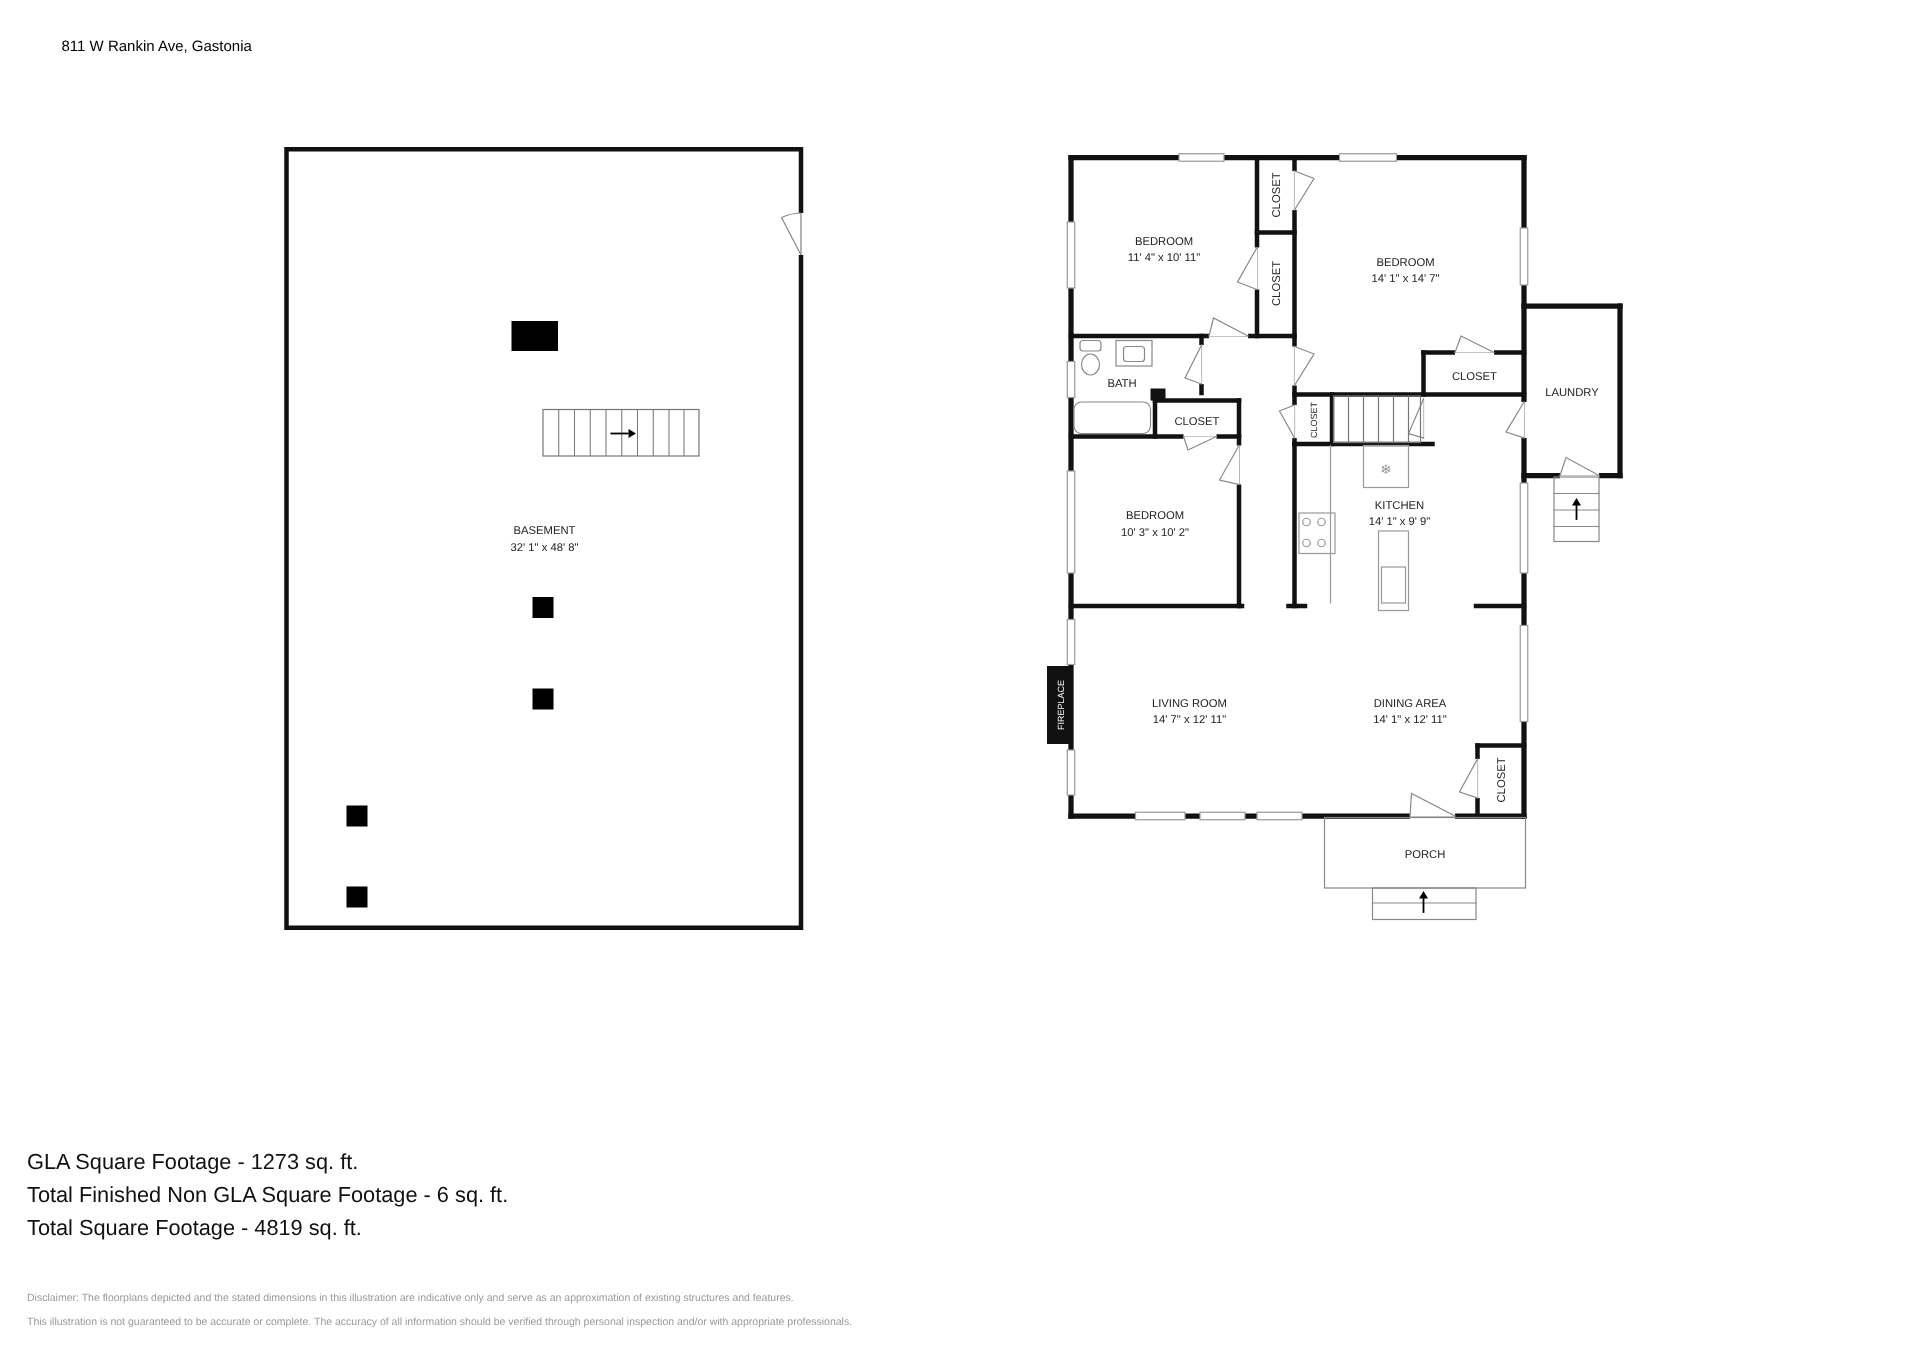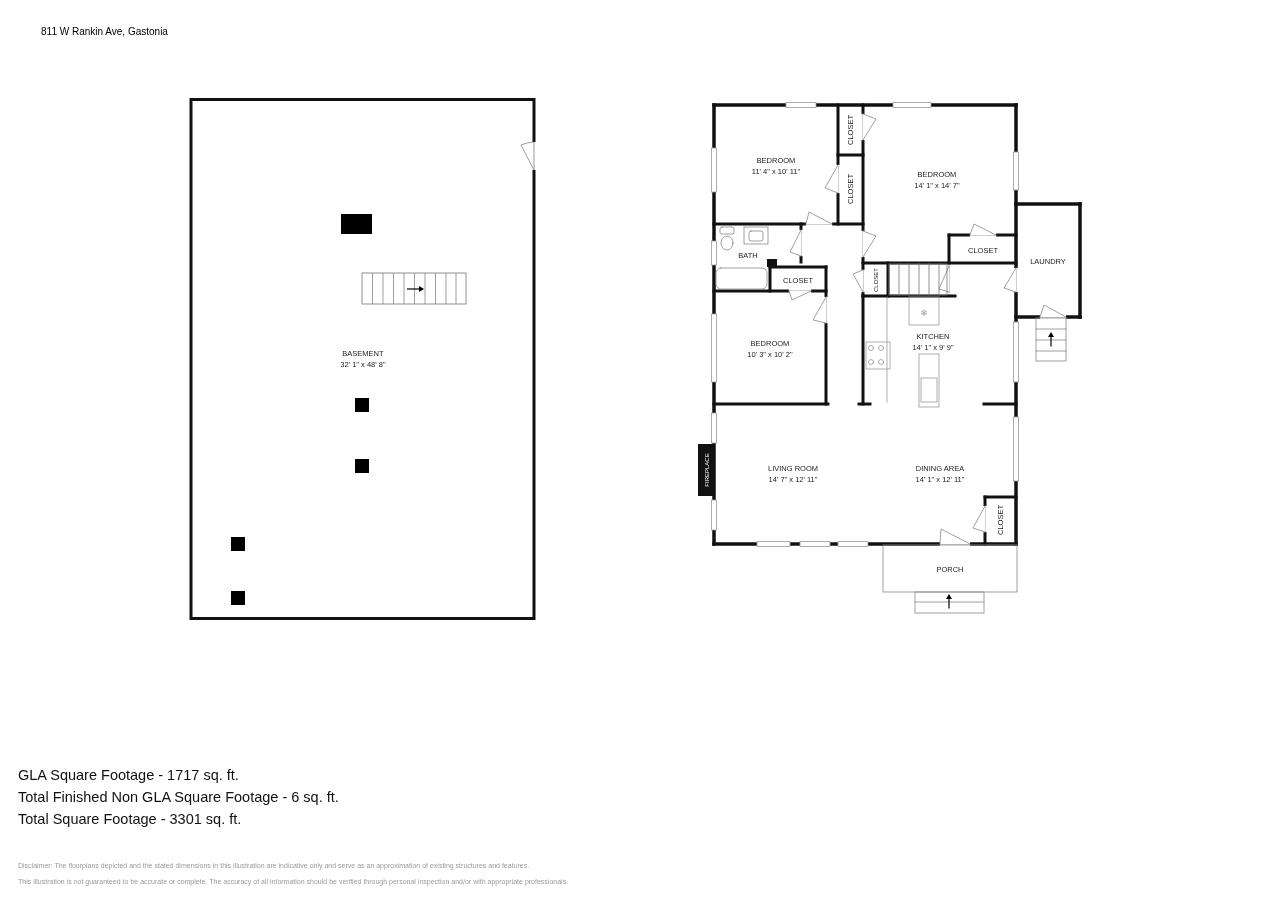--- a/index.html
+++ b/index.html
@@ -242,21 +242,21 @@
     <text class="lbl" transform="translate(853,130) rotate(-90)">CLOSET</text>
     <text class="lbl" transform="translate(853,189) rotate(-90)">CLOSET</text>
     <text class="lbl" x="983" y="253">CLOSET</text>
     <text class="lbl" x="798" y="283">CLOSET</text>
     <text class="lbl-s" transform="translate(878,280) rotate(-90)">CLOSET</text>
     <text class="lbl" transform="translate(1003,520) rotate(-90)">CLOSET</text>
   </g>
 </svg>
 
 <div class="stats">
-  <div class="stat-line">GLA Square Footage - 1717 sq. ft.</div>
+  <div class="stat-line">GLA Square Footage - 1273 sq. ft.</div>
   <div class="stat-line">Total Finished Non GLA Square Footage - 6 sq. ft.</div>
-  <div class="stat-line">Total Square Footage - 3301 sq. ft.</div>
+  <div class="stat-line">Total Square Footage - 4819 sq. ft.</div>
 </div>
 
 <div class="disclaimer">
   <div class="disc-line">Disclaimer: The floorplans depicted and the stated dimensions in this illustration are indicative only and serve as an approximation of existing structures and features.</div>
   <div class="disc-line">This illustration is not guaranteed to be accurate or complete. The accuracy of all information should be verified through personal inspection and/or with appropriate professionals.</div>
 </div>
 
 </body></html>

